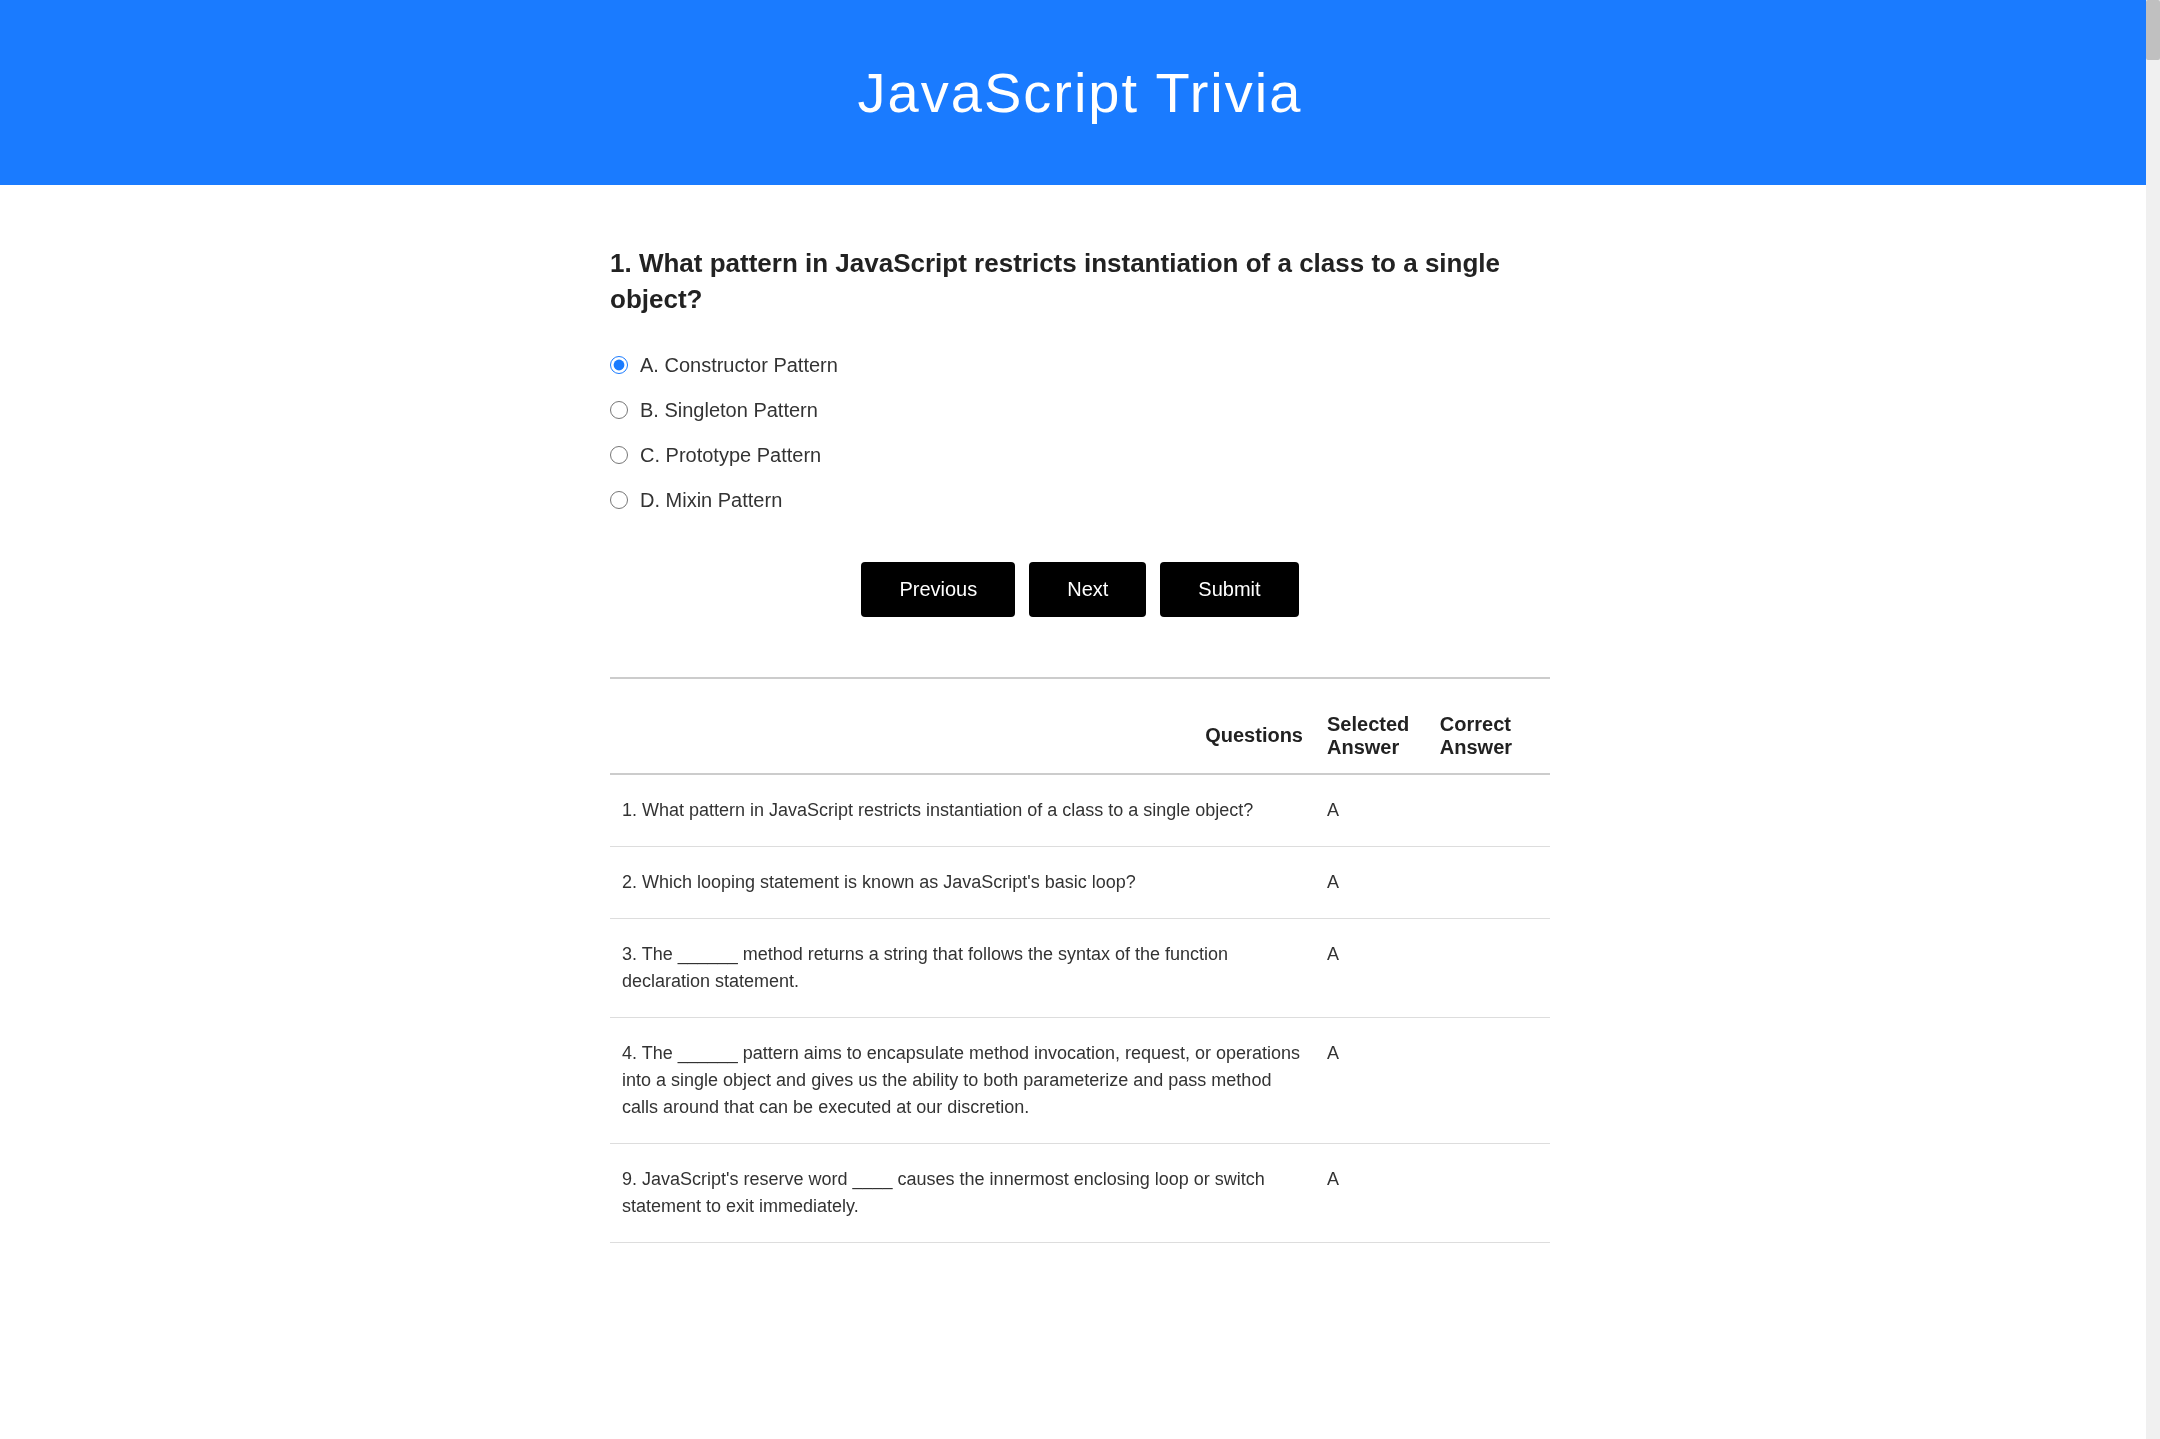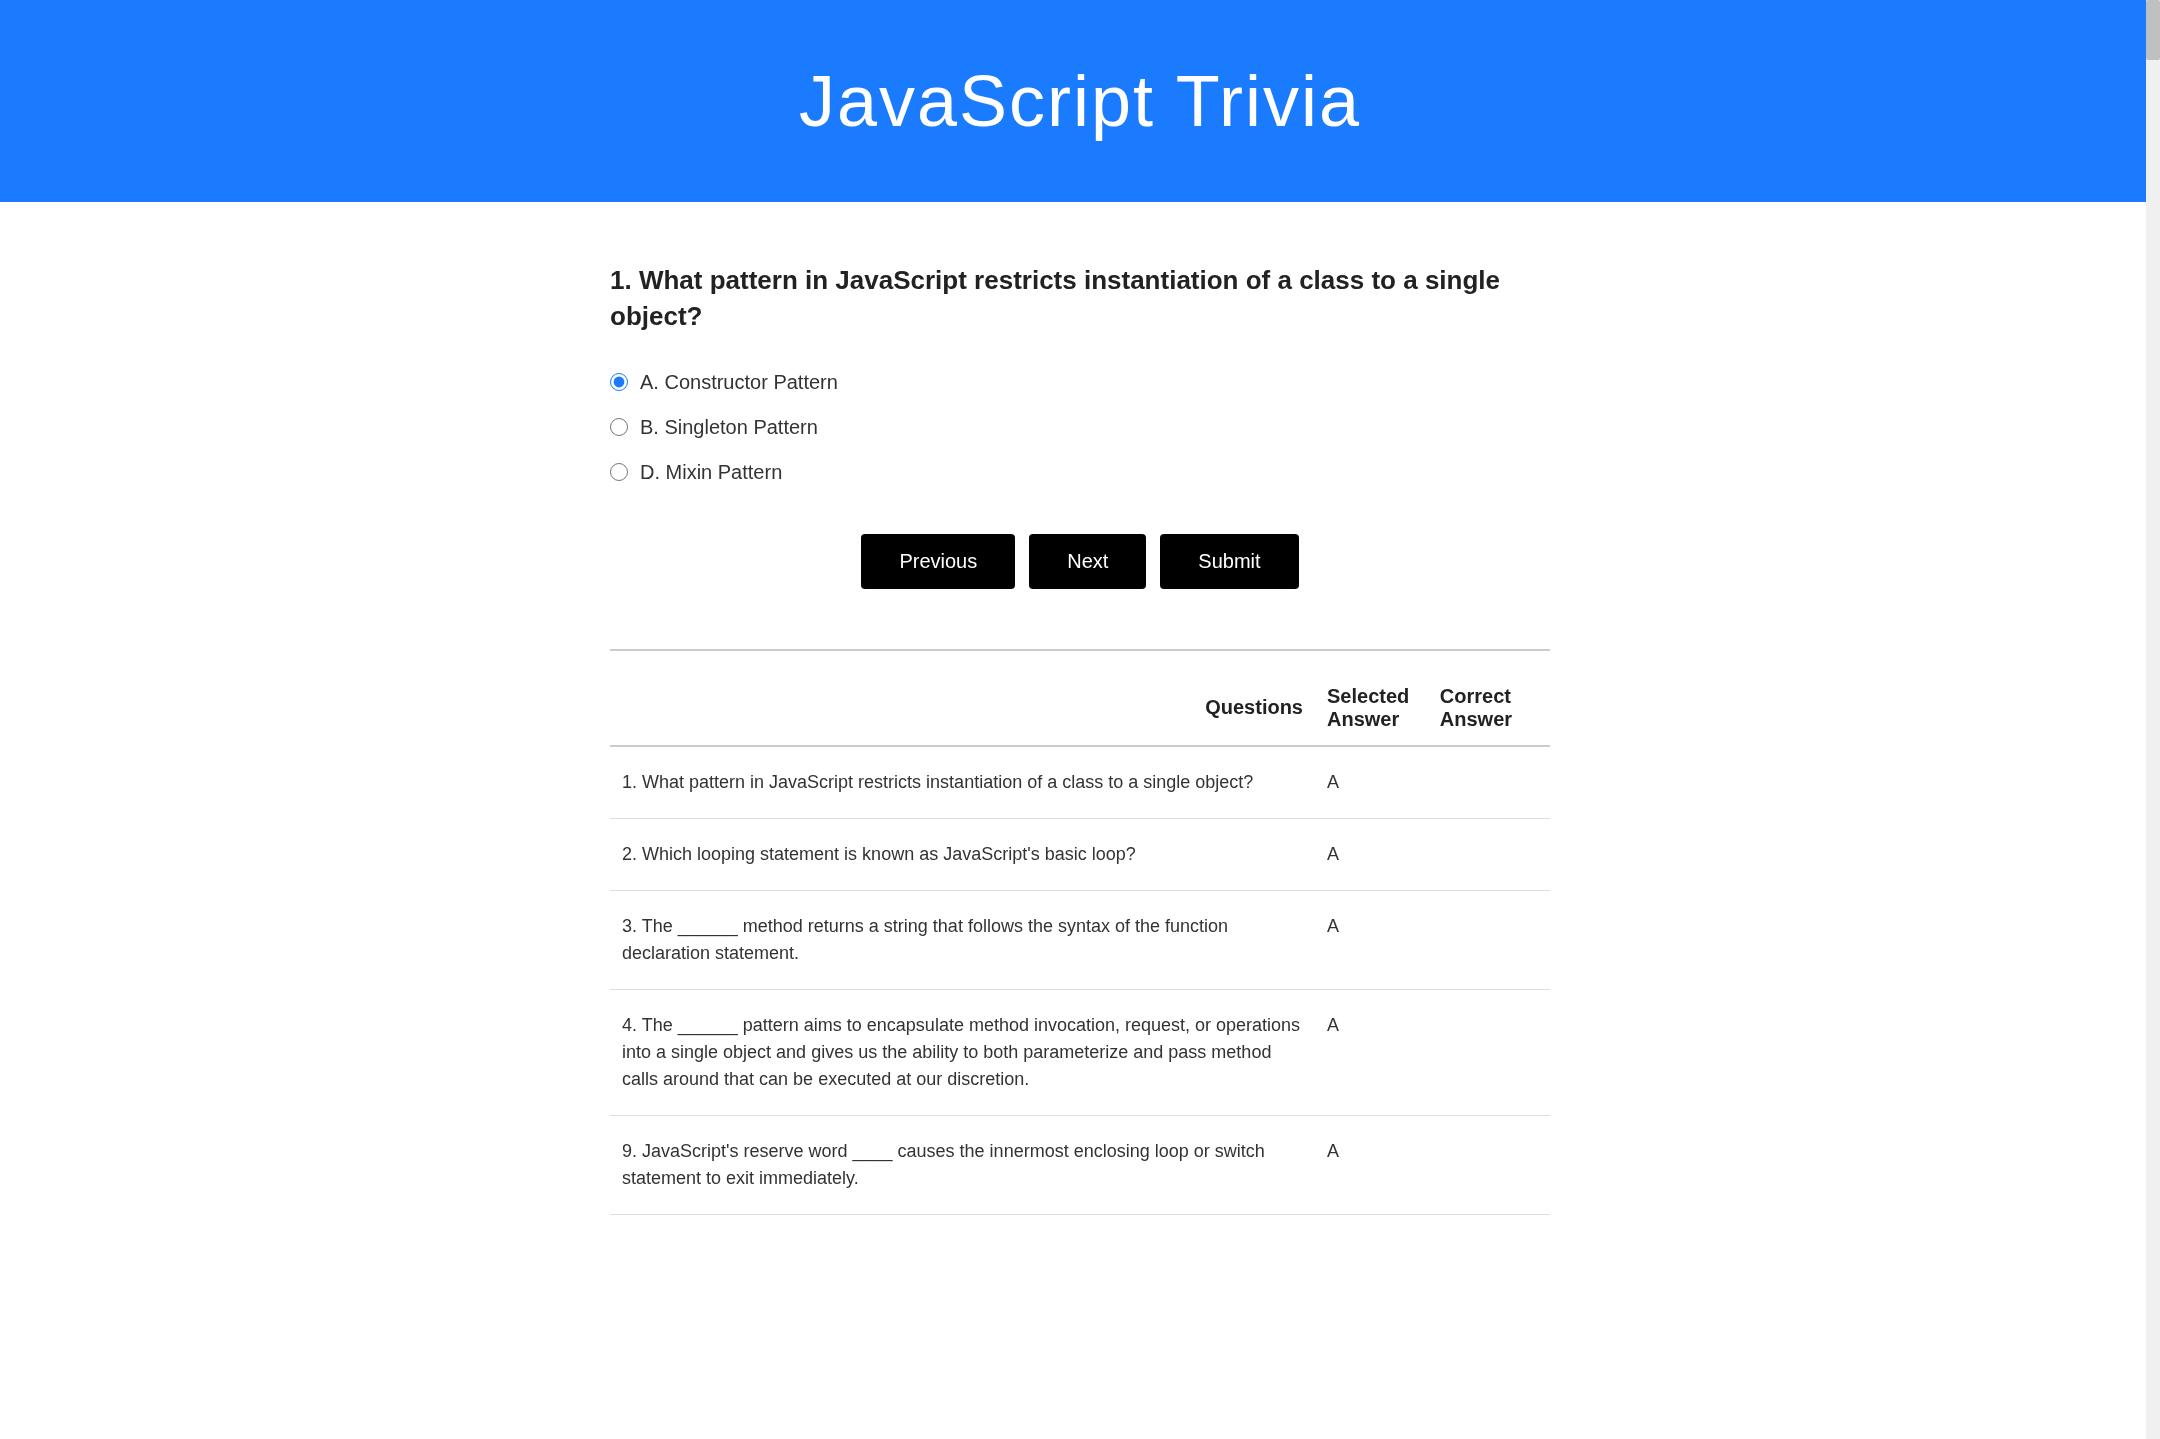--- a/index.html
+++ b/index.html
@@ -15,21 +15,21 @@
     }
 
     .header {
       background: #1a7bff;
       padding: 60px 20px;
       text-align: center;
     }
 
     .header h1 {
       color: #fff;
-      font-size: 72px;
+      font-size: 56px;
       font-weight: 300;
       letter-spacing: 2px;
     }
 
     .main-content {
       max-width: 1100px;
       margin: 0 auto;
       padding: 60px 80px;
     }
 
@@ -170,20 +170,24 @@
     <div class="question-text">1. What pattern in JavaScript restricts instantiation of a class to a single object?</div>
 
     <ul class="options-list">
     <li class="option-item">
           <input type="radio" name="question1" value="A" id="opt-a" checked="" style="">
           <label for="opt-a">A. Constructor Pattern</label>
         </li>
         <li class="option-item">
           <input type="radio" name="question1" value="B" id="opt-b" style="">
           <label for="opt-b">B. Singleton Pattern</label>
+        </li>
+        <li class="option-item">
+          <input type="radio" name="question1" value="C" id="opt-c" style="">
+          <label for="opt-c">C. Prototype Pattern</label>
         </li>
         <li class="option-item">
           <input type="radio" name="question1" value="D" id="opt-d" style="">
           <label for="opt-d">D. Mixin Pattern</label>
         </li>
       </ul>
   </div>
 
   <div class="buttons-row">
     <button class="btn">Previous</button>

